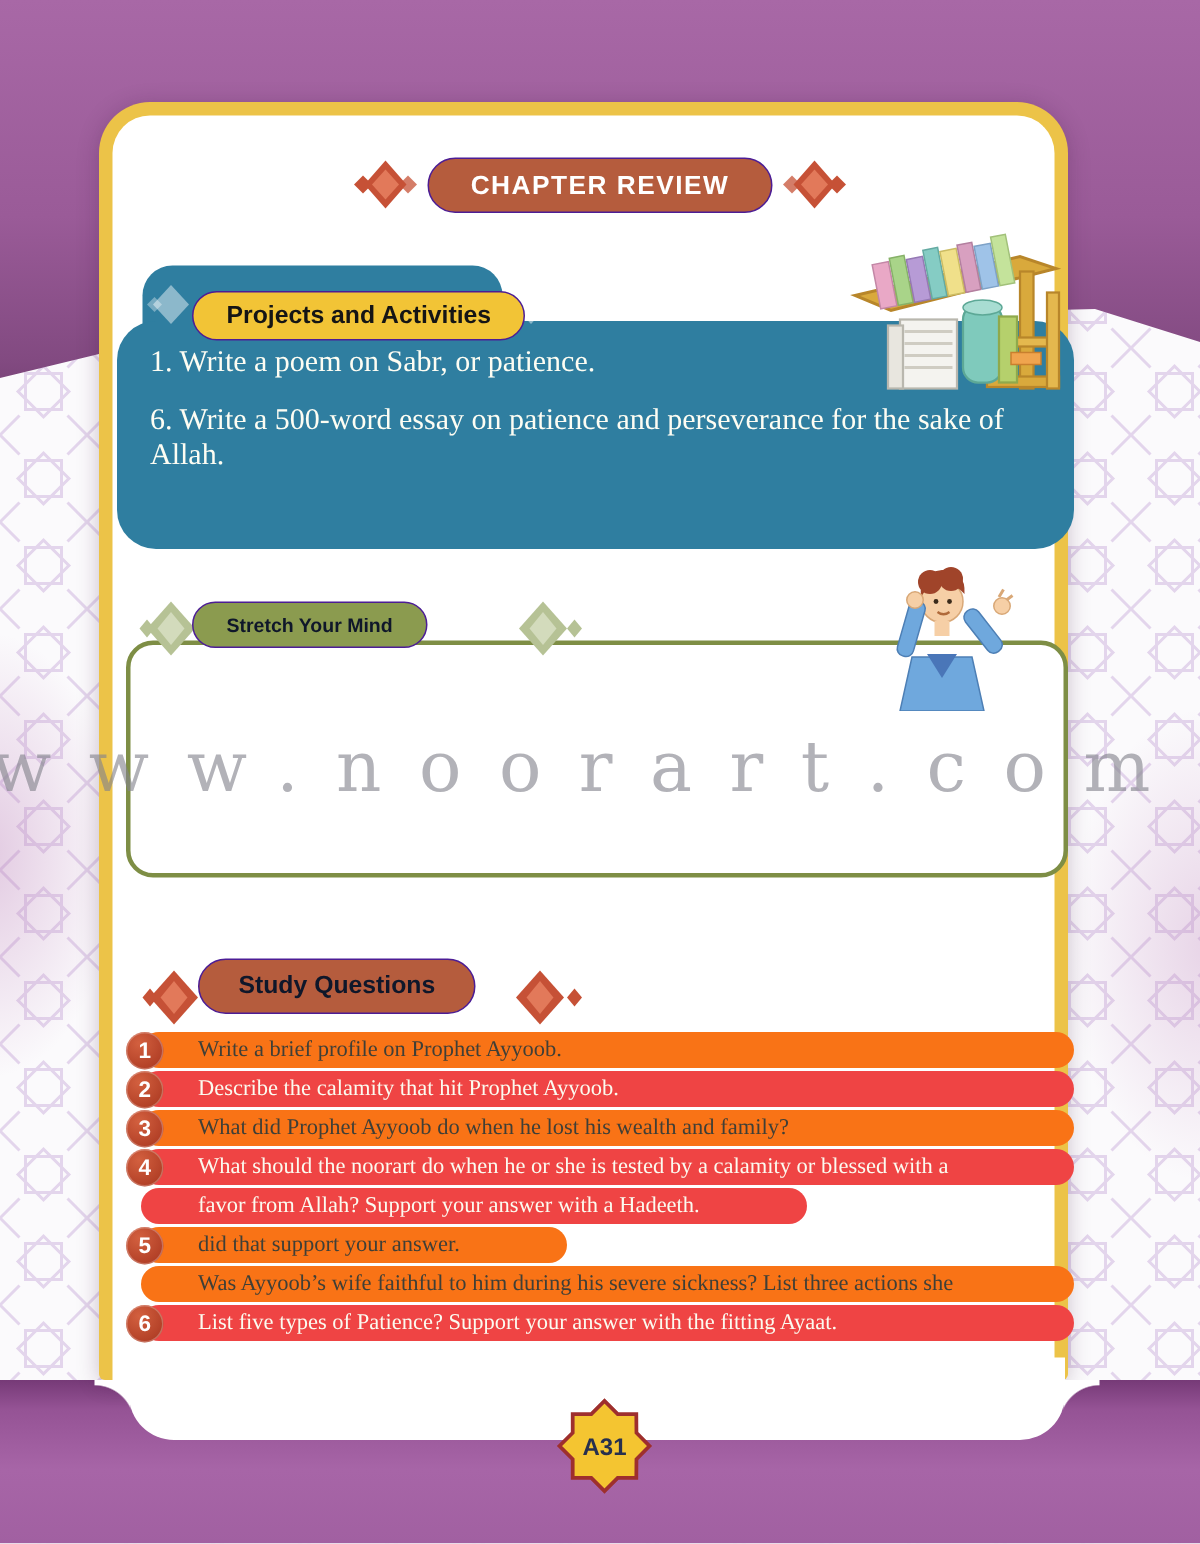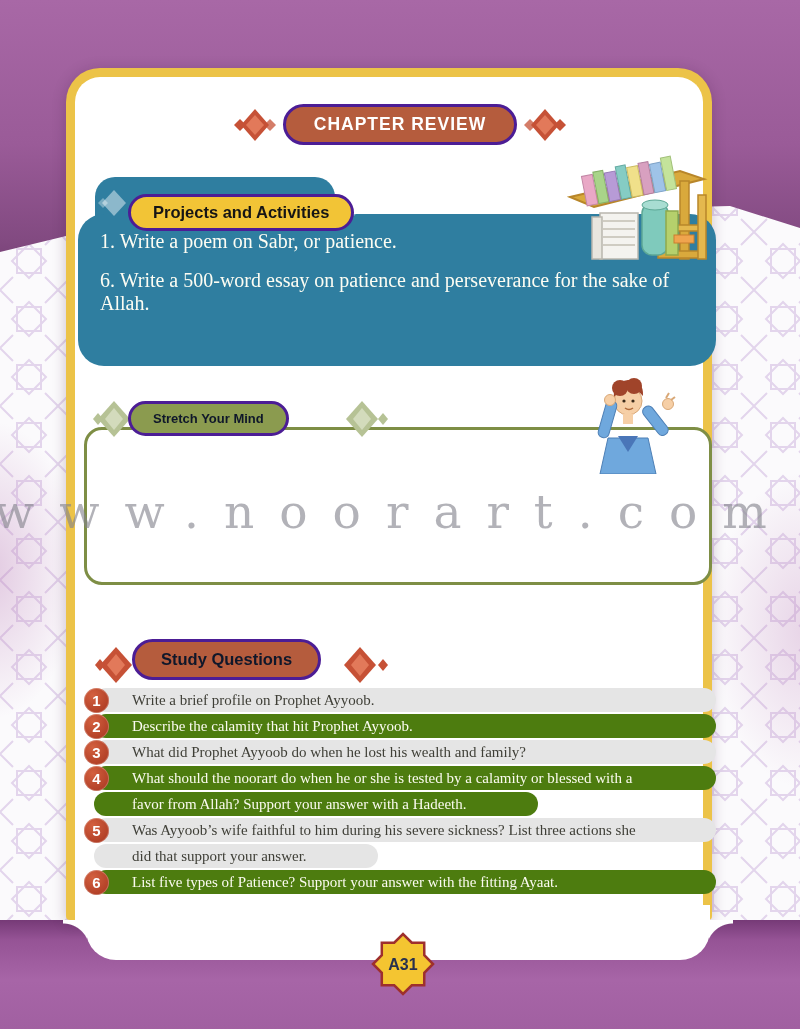--- a/index.html
+++ b/index.html
@@ -30,21 +30,21 @@
   .fillet-left{left:63px;background:radial-gradient(circle 28px at 0% 100%, rgba(255,255,255,0) 26px, #ffffff 27px);}
   .fillet-right{left:709px;background:radial-gradient(circle 28px at 100% 100%, rgba(255,255,255,0) 26px, #ffffff 27px);}
 
   
   .star{position:absolute;left:371px;top:932px;z-index:6;}
 
   
   .header-row{position:absolute;z-index:4;display:flex;align-items:center;gap:6px;}
   .hdr-chapter{left:0;top:104px;width:800px;justify-content:center;}
   .pill{font-family:"Liberation Sans",sans-serif;font-weight:bold;white-space:nowrap;
-        border:3px solid #4c1d95;display:inline-block;box-sizing:border-box;}
+        border:1px solid #4c1d95;display:inline-block;box-sizing:border-box;}
   .pill-chapter{background:#b55c3d;color:#fff;font-size:17.5px;letter-spacing:1px;
         padding:7px 28px;border-radius:22px;}
   .pill-projects{position:absolute;left:128px;top:194px;z-index:5;background:#f2c436;color:#151515;
         font-size:16.5px;padding:6px 22px;border-radius:20px;}
   .pill-stretch{position:absolute;left:128px;top:401px;z-index:5;background:#8b9b4f;color:#0f172a;
         font-size:13px;padding:7px 22px;border-radius:21px;}
   .pill-study{position:absolute;left:132px;top:639px;z-index:5;background:#b55c3d;color:#0f172a;
         font-size:16.5px;padding:8px 26px;border-radius:22px;}
   .orn{position:absolute;z-index:4;}
 
@@ -74,22 +74,22 @@
   
   .qlist{position:absolute;left:84px;top:688px;width:632px;z-index:4;}
   .qrow{position:relative;margin-bottom:2px;}
   .qnum{position:absolute;left:0;top:0;width:25px;height:25px;border-radius:50%;z-index:2;
         background:radial-gradient(circle at 35% 30%, #d3603f, #b13f26 75%);
         color:#fff;font-family:"Liberation Sans",sans-serif;font-weight:bold;font-size:15px;
         text-align:center;line-height:25px;box-shadow:inset 0 0 0 1px rgba(255,255,255,.25);}
   .qline{height:24px;line-height:24px;border-radius:13px;margin-left:10px;
         padding-left:38px;font-size:15px;white-space:nowrap;margin-bottom:2px;}
   .qline:last-child{margin-bottom:0;}
-  .light .qline{background:#e5e5e5;color:#3f3f37;}
-  .dark  .qline{background:#4d7c0f;color:#fbfbf0;}
+  .light .qline{background:#f97316;color:#3f3f37;}
+  .dark  .qline{background:#ef4444;color:#fbfbf0;}
   .w454{width:406px;}  
   .w294{width:246px;}
 </style>
 </head>
 <body>
 
 <div class="page">
 
   <svg class="bg-pattern" width="800" height="1029" xmlns="http://www.w3.org/2000/svg">
     <defs>
@@ -236,22 +236,22 @@
     </div>
 
     <div class="qrow dark">
       <div class="qnum">4</div>
       <div class="qline">What should the noorart do when he or she is tested by a calamity or blessed with a</div>
       <div class="qline w454">favor from Allah? Support your answer with a Hadeeth.</div>
     </div>
 
     <div class="qrow light">
       <div class="qnum">5</div>
+      <div class="qline w294">did that support your answer.</div>
       <div class="qline">Was Ayyoob’s wife faithful to him during his severe sickness? List three actions she</div>
-      <div class="qline w294">did that support your answer.</div>
     </div>
 
     <div class="qrow dark">
       <div class="qnum">6</div>
       <div class="qline">List five types of Patience? Support your answer with the fitting Ayaat.</div>
     </div>
 
   </div>
 
   <div class="watermark">www.noorart.com</div>

